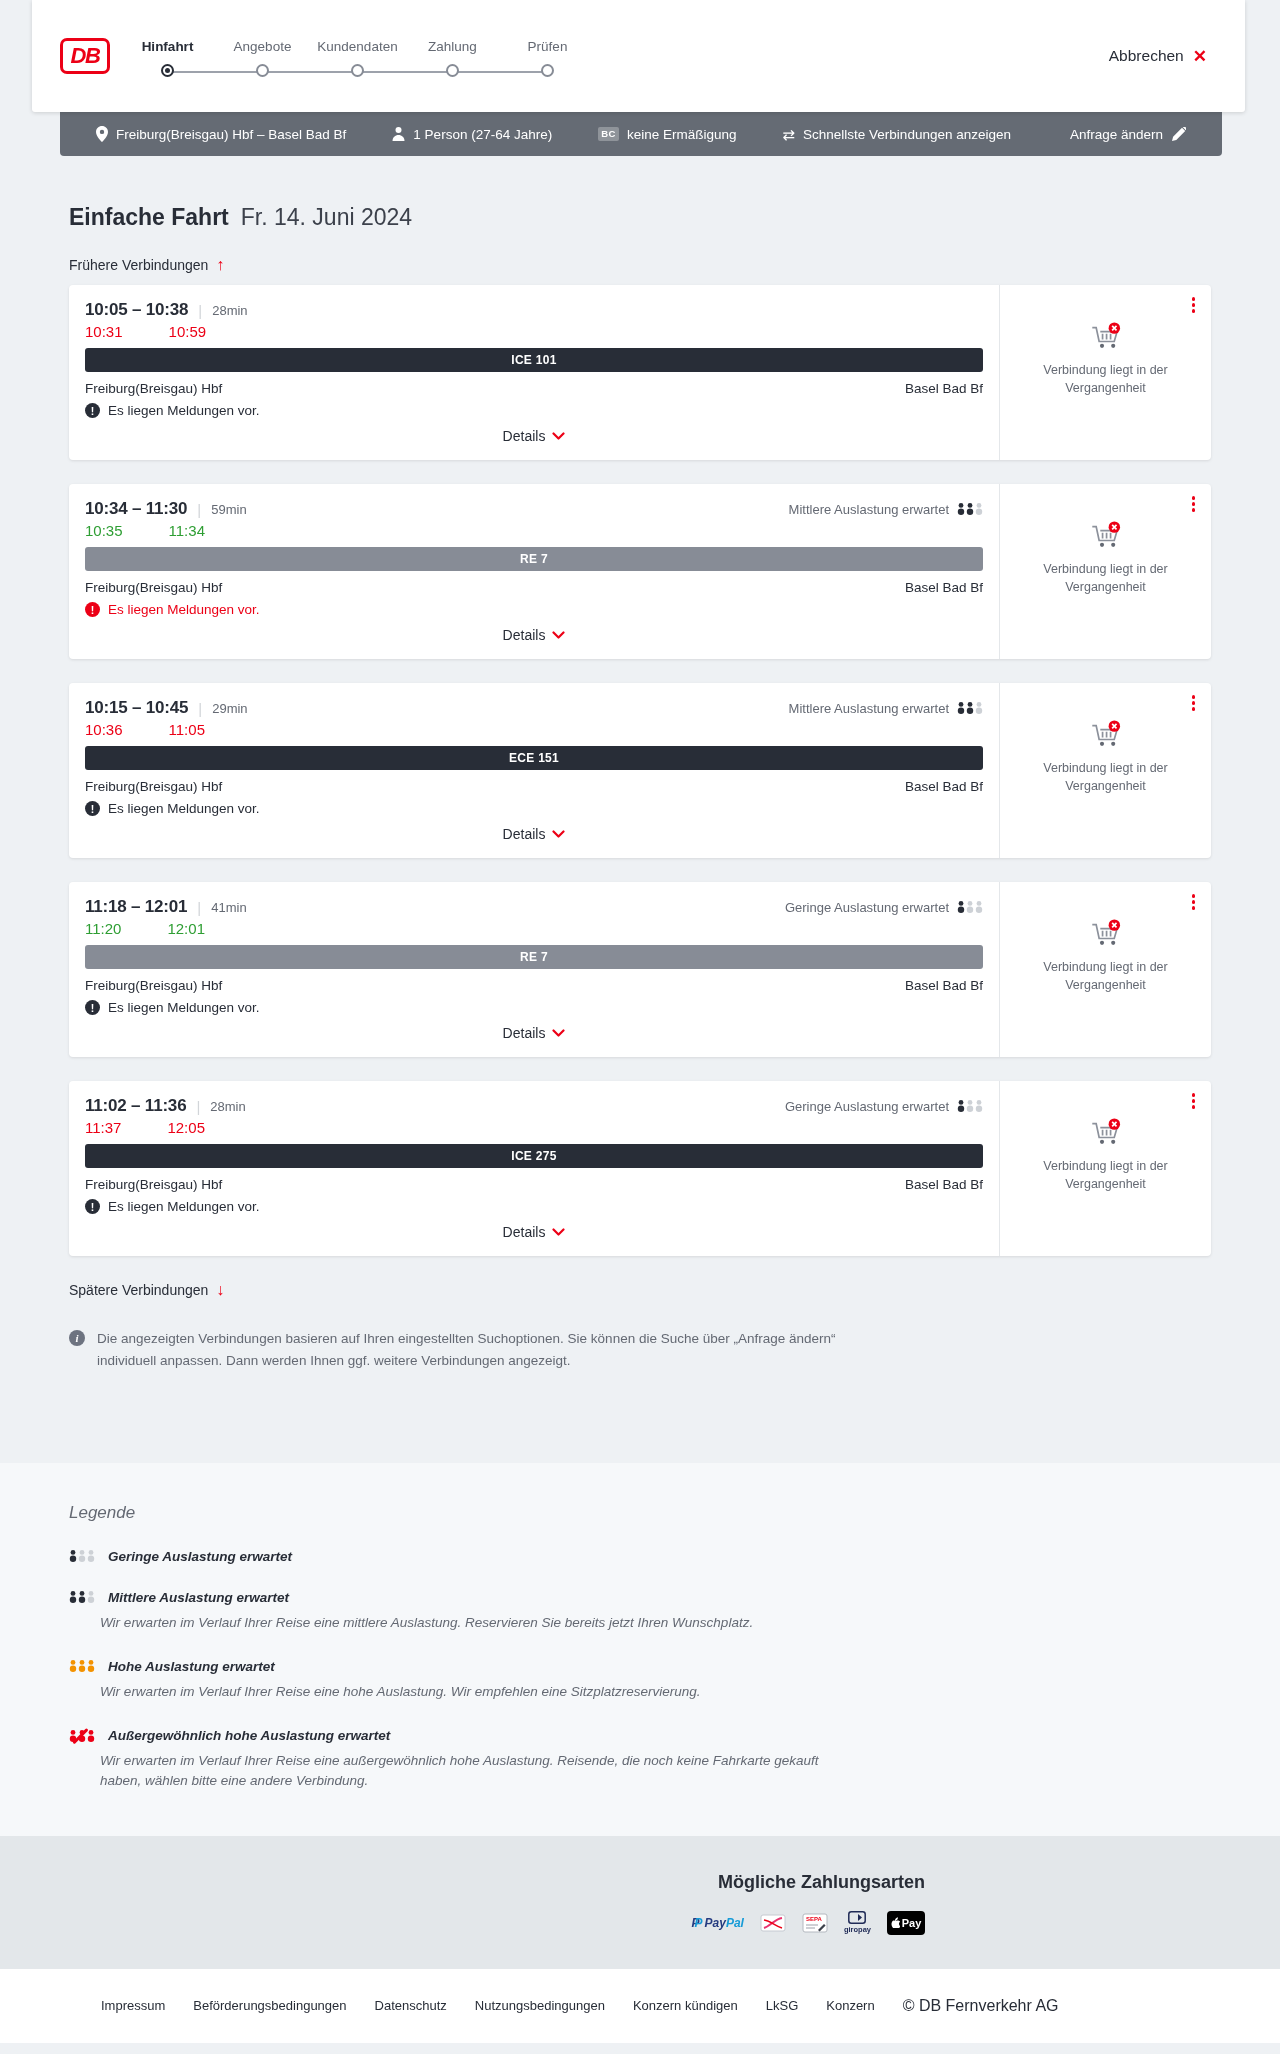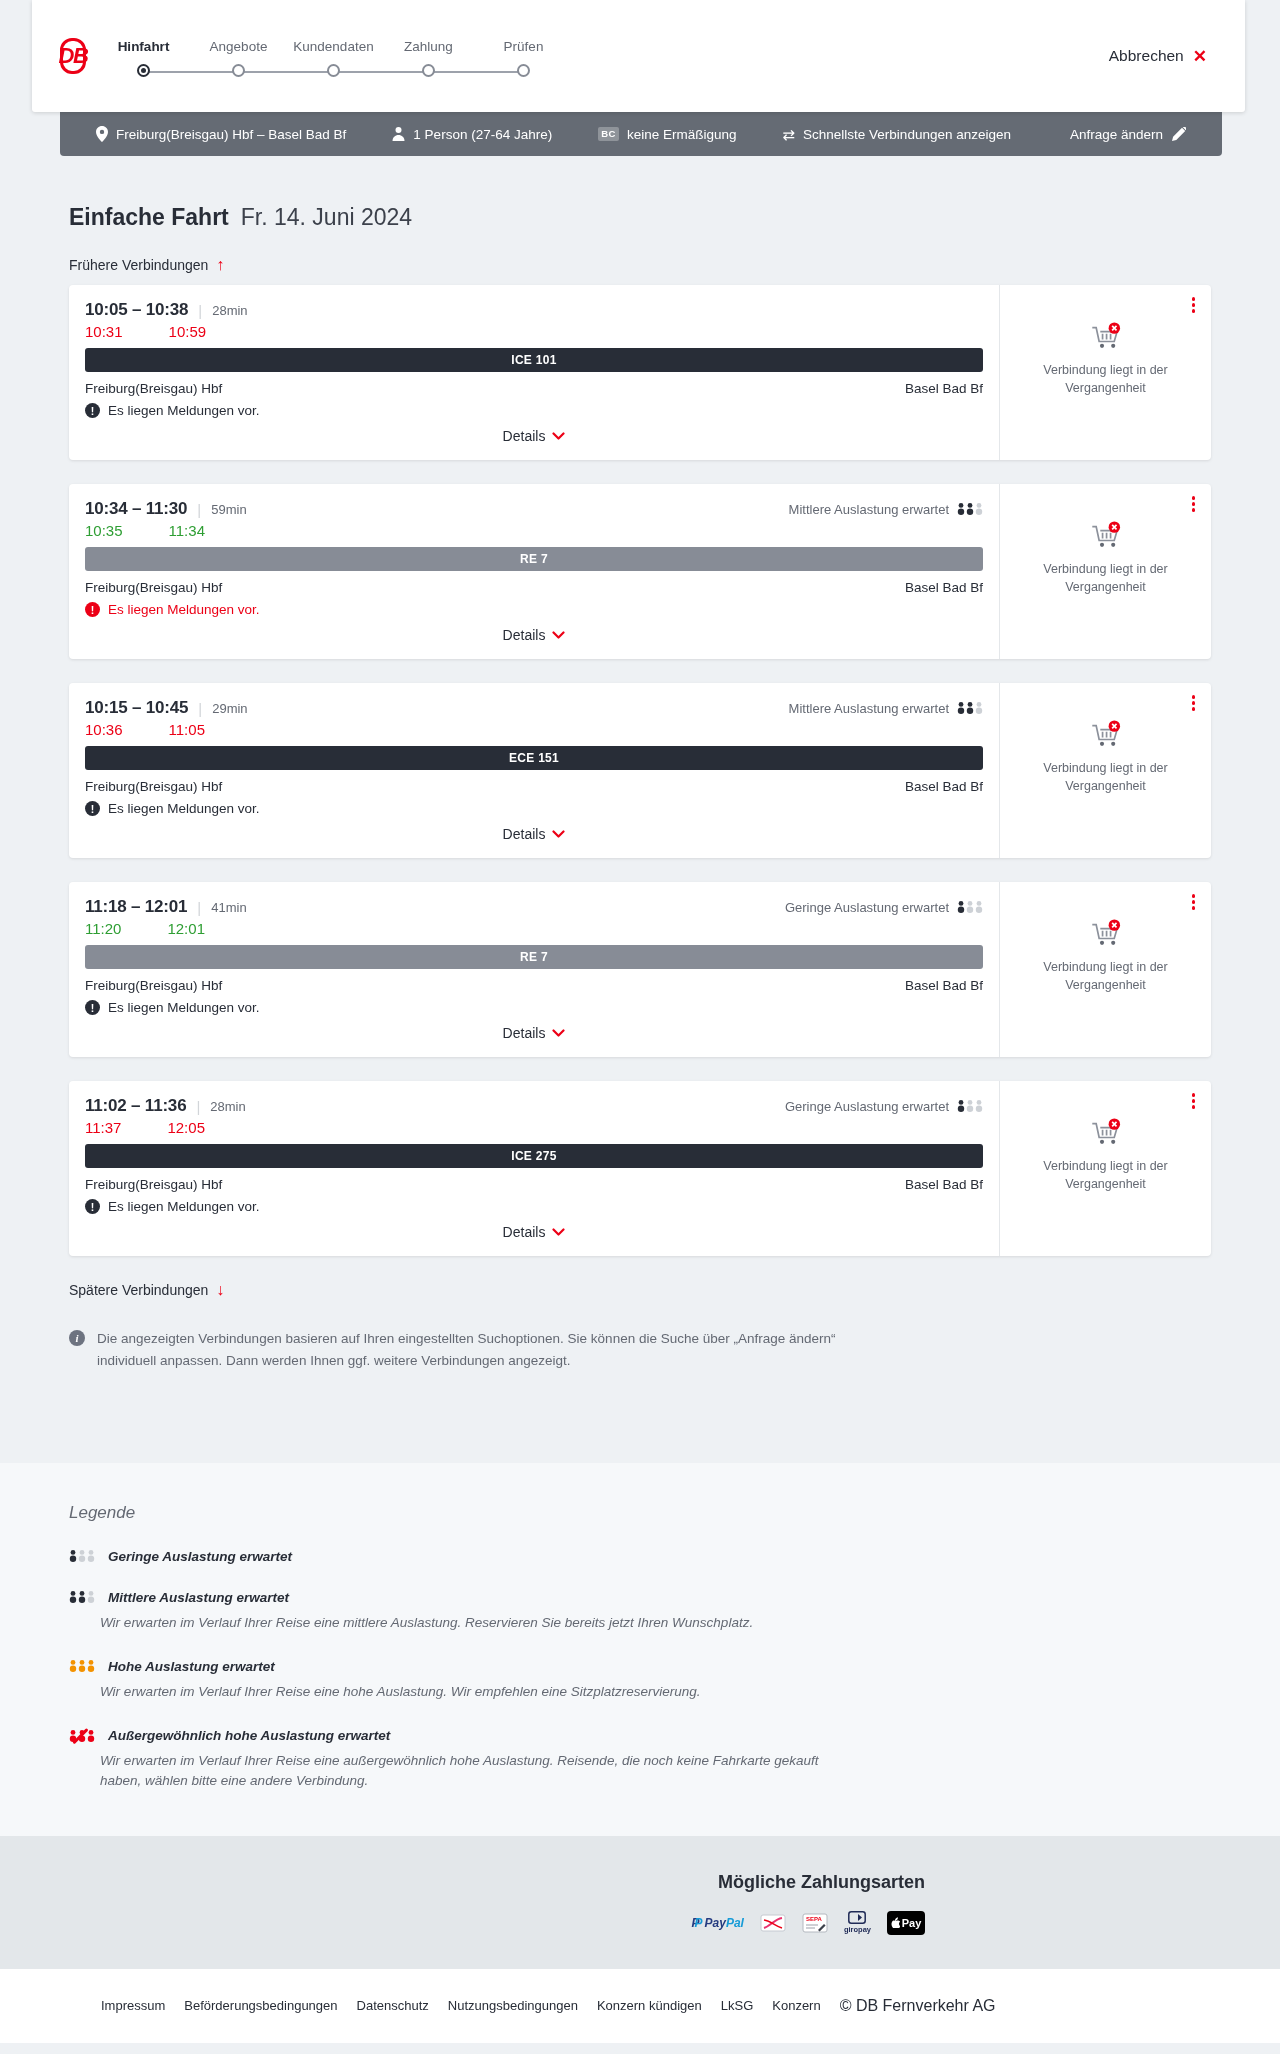--- a/index.html
+++ b/index.html
@@ -13,21 +13,21 @@
   
   .topbar {
     position:relative; z-index:2;
     margin-left:32px; width:1213px; height:112px;
     background:#fff; border-radius:0 0 3px 3px;
     box-shadow:0 1px 4px rgba(0,0,0,.14);
     display:flex; align-items:center;
     padding:0 38px 0 28px;
   }
   .db-logo {
-    width:26px; height:36px; border:3px solid #ec0016; border-radius:12px;
+    width:50px; height:36px; border:3px solid #ec0016; border-radius:7px;
     display:flex; align-items:center; justify-content:center;
     color:#ec0016; font-weight:bold; font-size:22px; letter-spacing:-1.5px;
     font-style:italic; cursor:pointer; flex:0 0 auto;
   }
   .steps { display:flex; position:relative; margin-left:10px; margin-top:4px; }
   .steps::before {
     content:""; position:absolute; top:32px; left:47px; width:380px; height:2px;
     background:#9da2ab;
   }
   .step { width:95px; display:flex; flex-direction:column; align-items:center; }
@@ -161,21 +161,21 @@
   .pp-t1 { color:#253b80; } .pp-t2 { color:#179bd7; }
   .pm-giro { flex-direction:column; gap:1px; }
   .pm-giro span { font-size:7.5px; color:#1f2a56; font-weight:bold; }
   .pm-apay {
     background:#000; border-radius:4px; width:38px; height:24px;
     display:inline-flex; align-items:center; justify-content:center; gap:2px;
   }
   .pm-apay b { color:#fff; font-size:11px; }
   
   .site-footer { background:#fff; height:74px; display:flex; align-items:center; }
-  .footer-row { display:flex; align-items:center; gap:19px; padding-left:32px; flex-wrap:nowrap; }
+  .footer-row { display:flex; align-items:center; gap:28px; padding-left:32px; flex-wrap:nowrap; }
   .footer-row a { font-size:13px; color:#282d37; text-decoration:none; cursor:pointer; white-space:nowrap; }
   .footer-row .copyright { font-size:16px; color:#282d37; white-space:nowrap; }
 </style>
 </head>
 <body>
 
 <header class="topbar">
   <div class="db-logo">DB</div>
   <nav class="steps" id="steps">
       <div class="step active">

